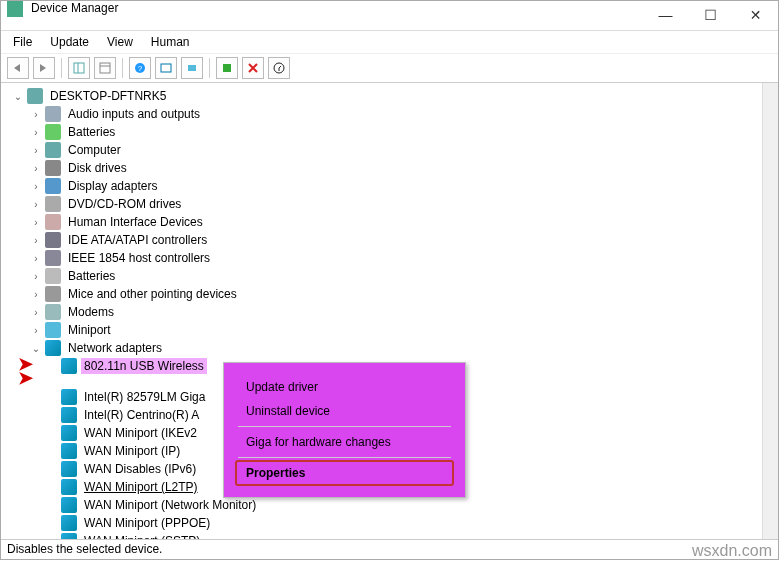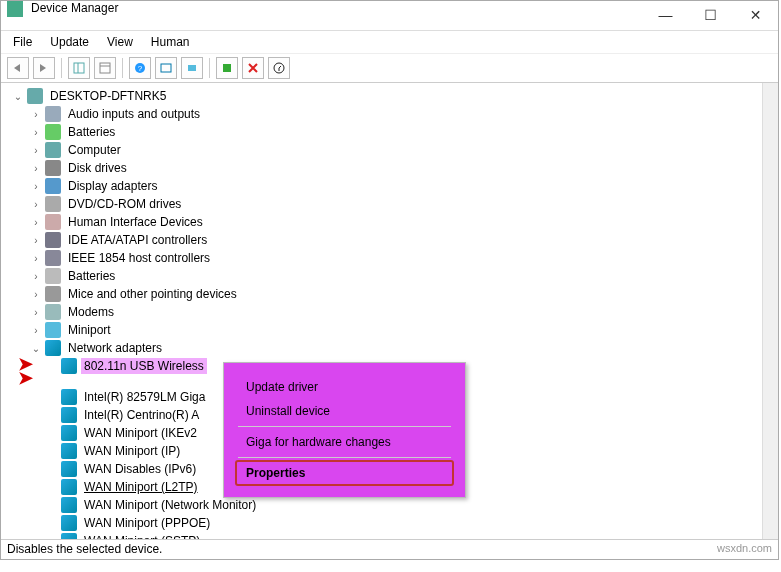--- a/index.html
+++ b/index.html
@@ -41,21 +41,21 @@
   .icon.ide { background:#778; }
   .icon.ieee { background:#889; }
   .icon.keyboard { background:#bbb; }
   .icon.mouse { background:#999; }
   .icon.modem { background:#9bb; }
   .icon.monitor { background:#5bd; }
   .icon.network { background:linear-gradient(135deg,#2ad,#08a); }
   .label { padding: 1px 3px; }
   .label.selected { background:#f0abfc; }
   .statusbar { height:20px; border-top:1px solid #ccc; padding:2px 6px; display:flex; align-items:flex-start; font-size:12px; }
-  .statusbar .right { margin-left:auto; color:#999; font-size:11px; }
+  .statusbar .right { margin-left:auto; color:#999; font-size:16px; }
   .context-menu {
     position:absolute;
     left:223px; top:362px;
     width:243px;
     background:#d946ef;
     border:1px solid #bbb;
     box-shadow: 2px 2px 4px rgba(0,0,0,0.25);
     padding:12px;
     z-index:50;
   }

